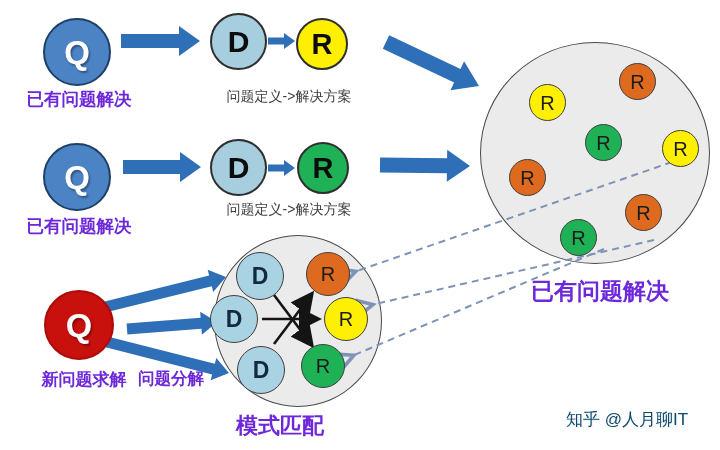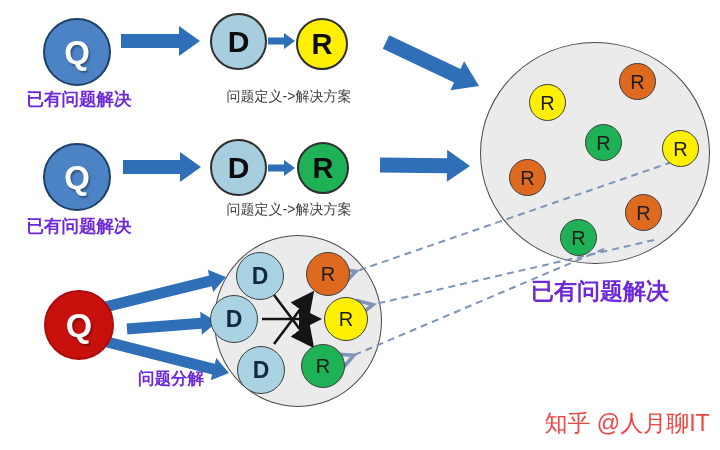--- a/index.html
+++ b/index.html
@@ -18,21 +18,21 @@
   .d-big{width:57px;height:57px;background:#a6cede;border:2px solid #2f2f2f;color:#0c0c0c;font-size:30px;font-weight:800;}
   .r-big{width:52px;height:52px;border:2px solid #2f2f2f;color:#0c0c0c;font-size:29px;font-weight:800;}
   .kb-node{width:37px;height:37px;border:1.5px solid #3f3f3f;color:#1c1c1c;font-size:20px;font-weight:500;}
   .pm-d{width:48px;height:48px;background:#a9d2e2;border:1.5px solid #3f3f3f;color:#13293f;font-size:23px;font-weight:600;}
   .pm-r{width:44px;height:44px;border:1.5px solid #3f3f3f;color:#1c1c1c;font-size:20px;font-weight:500;}
   .fill-yellow{background:#ffef00;}
   .fill-green{background:#1fb155;}
   .fill-orange{background:#dd6a1f;}
   .lbl{position:absolute;z-index:3;font-weight:800;color:#6d28d9;text-align:center;white-space:nowrap;}
   .lbl-map{font-weight:400;color:#3d3d3d;font-size:14px;}
-  .watermark{position:absolute;z-index:3;color:#ef4444;font-weight:500;font-size:23px;text-align:center;white-space:nowrap;text-shadow:1px 1px 0 #f5f5f5;}
+  .watermark{position:absolute;z-index:3;color:#0c4a6e;font-weight:500;font-size:17px;text-align:center;white-space:nowrap;text-shadow:1px 1px 0 #f5f5f5;}
 </style>
 </head>
 <body>
 
 <div class="stage">
 
   <div class="shape" style="left:480px;top:42px;width:230px;height:222px;"></div>
   <div class="shape" style="left:214px;top:235px;width:168px;height:172px;"></div>
 
   <svg id="arrow-layer" width="720" height="450" viewBox="0 0 720 450">
@@ -85,24 +85,26 @@
   <div class="node kb-node fill-yellow" style="left:529px;top:84px;">R</div>
   <div class="node kb-node fill-orange" style="left:619px;top:63px;">R</div>
   <div class="node kb-node fill-green" style="left:585px;top:124px;">R</div>
   <div class="node kb-node fill-yellow" style="left:662px;top:130px;">R</div>
   <div class="node kb-node fill-orange" style="left:509px;top:159px;">R</div>
   <div class="node kb-node fill-orange" style="left:625px;top:194px;">R</div>
   <div class="node kb-node fill-green" style="left:560px;top:219px;">R</div>
   <div class="lbl" style="left:531px;top:276px;width:134px;font-size:23px;">已有问题解决</div>
 
   <div class="node q-red" style="left:44px;top:290px;">Q</div>
+  <div class="lbl" style="left:22px;top:368px;width:124px;font-size:17px;">新问题求解</div>
   <div class="lbl" style="left:134px;top:368px;width:74px;font-size:16.5px;">问题分解</div>
 
   <div class="node pm-d" style="left:236px;top:252px;">D</div>
   <div class="node pm-d" style="left:210px;top:295px;">D</div>
   <div class="node pm-d" style="left:237px;top:346px;">D</div>
   <div class="node pm-r fill-orange" style="left:306px;top:252px;">R</div>
   <div class="node pm-r fill-yellow" style="left:324px;top:297px;">R</div>
   <div class="node pm-r fill-green" style="left:301px;top:344px;">R</div>
+  <div class="lbl" style="left:228px;top:411px;width:104px;font-size:22px;">模式匹配</div>
 
   <div class="watermark" style="left:542px;top:408px;width:170px;">知乎 @人月聊IT</div>
 
 </div>
 
 </body></html>

